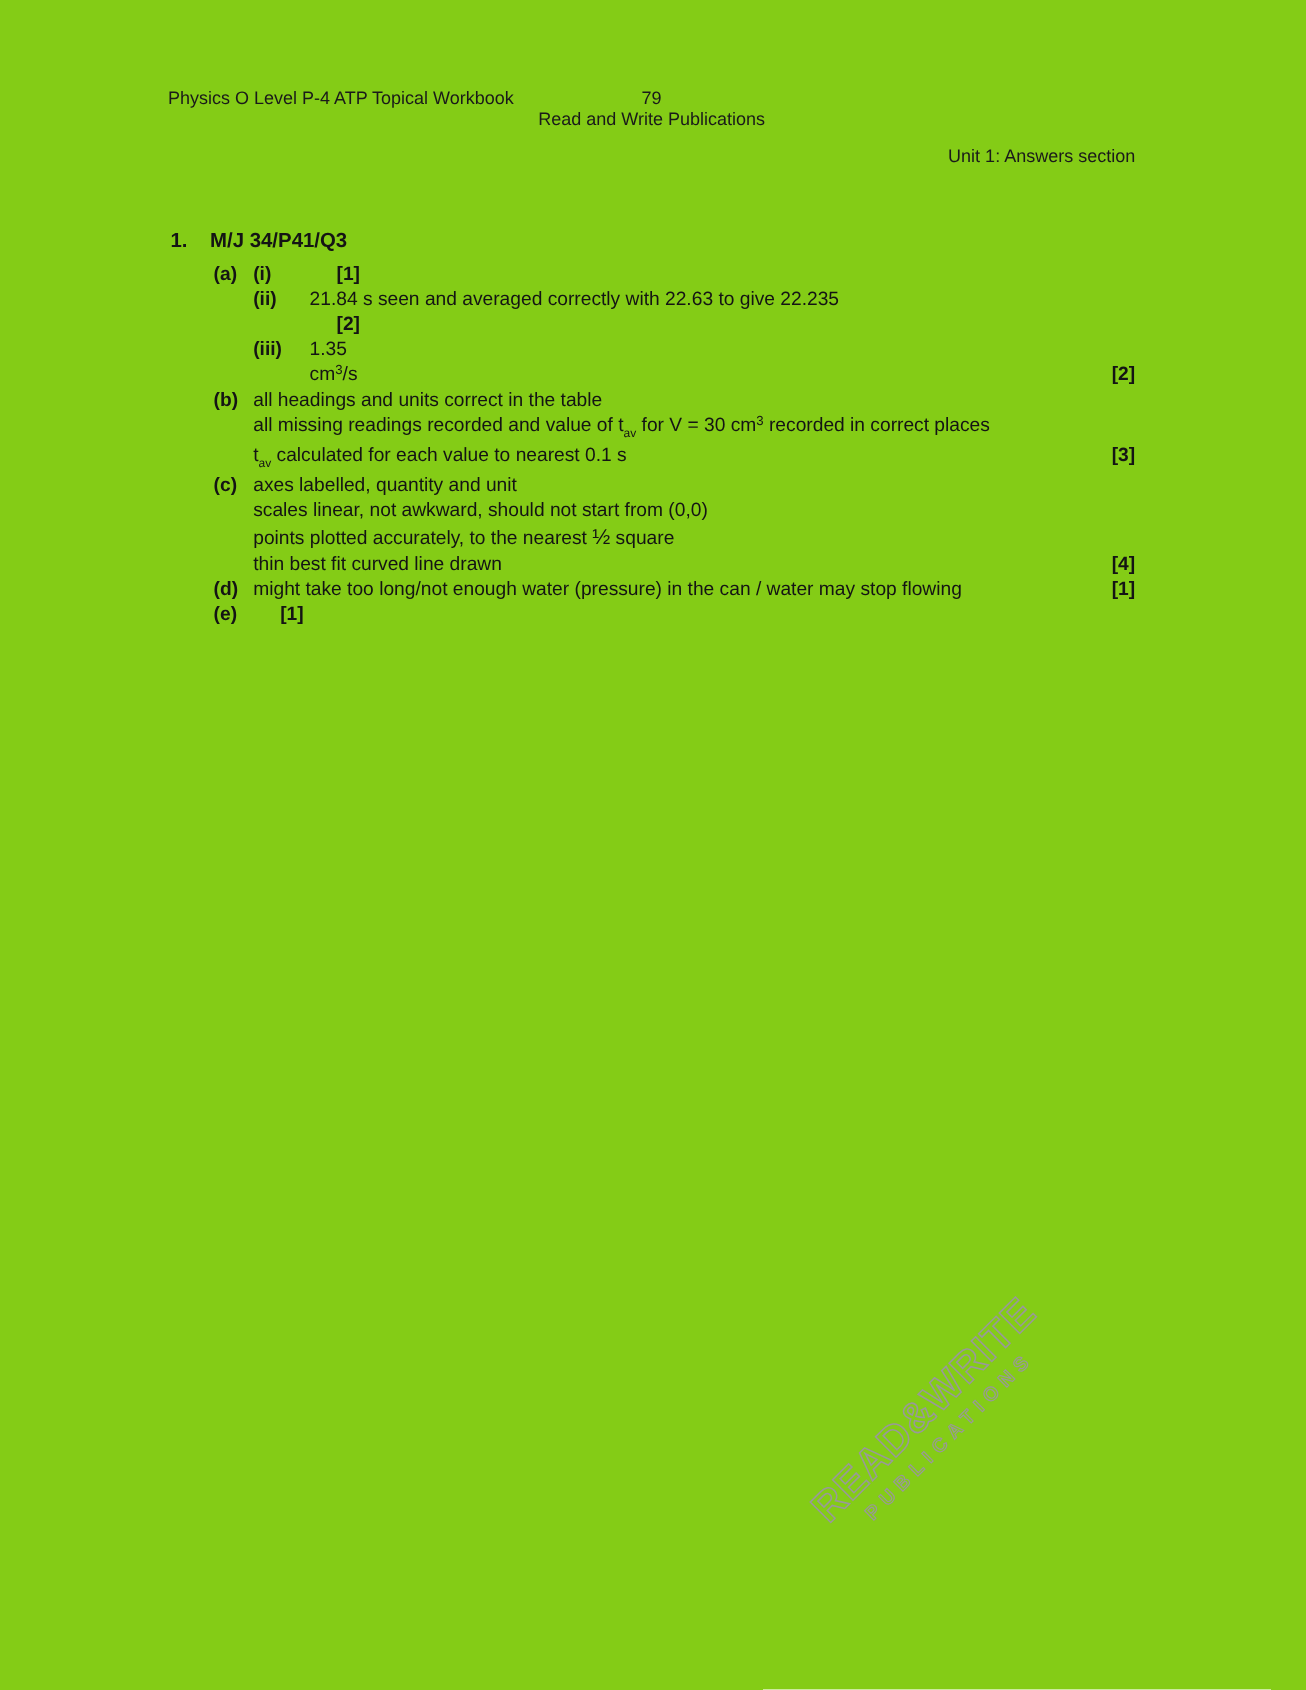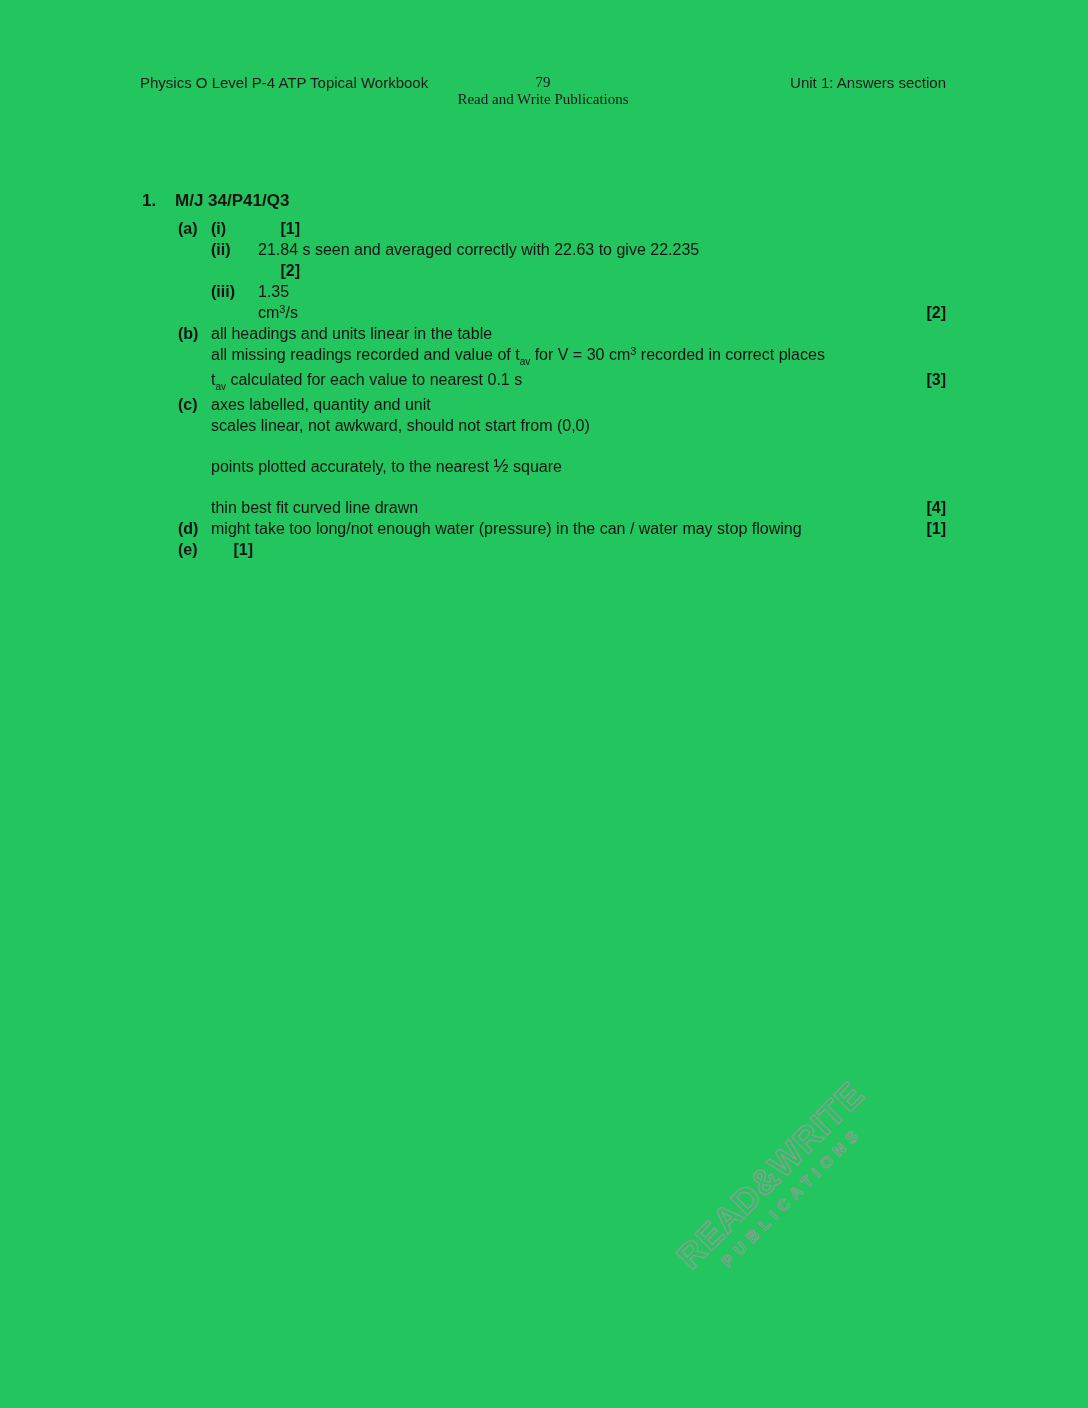--- a/index.html
+++ b/index.html
@@ -6,34 +6,34 @@
     --banner_bg: #000000;
     --banner_text: #ffffff;
     --text: #141414;
     --watermark: #999999;
   }
   * { margin:0; padding:0; box-sizing:border-box; }
   html,body { background:#ffffff; }
   .page {
     position:relative;
     width:1088px; height:1408px;
-    background:#22c55e;
+    background:#84cc16;
     font-family:"Liberation Sans", sans-serif;
     color:var(--text);
     overflow:hidden;
   }
   
   .header {
     position:absolute; left:140px; top:74px; width:806px;
     display:grid; grid-template-columns:1fr auto 1fr;
     font-size:15px; line-height:17px; color:#1a1a1a;
   }
   .header .h-left { text-align:left; white-space:nowrap; }
-  .header .h-center { text-align:center;font-family:Liberation Serif, serif; }
-  .header .h-right { text-align:right; white-space:nowrap; }
+  .header .h-center { text-align:center; }
+  .header .h-right { text-align:right; white-space:nowrap;margin-top:48px; }
   
   .banner {
     position:absolute; left:140px; top:126px; width:806px; height:42px;
     background:var(--banner_bg);
     display:flex; align-items:center; justify-content:center;
   }
   .banner-title {
     color:var(--banner_text); font-size:30px; font-weight:700;
     letter-spacing:1px; white-space:nowrap;
   }
@@ -44,21 +44,21 @@
   }
   .q-head { display:flex; font-weight:700; font-size:17px; margin-bottom:7px; }
   .q-num { width:33px; margin-left:2px; flex:none; }
   .q-ref { flex:1; }
   .line { display:flex; align-items:baseline; }
   .l1 { width:33px; margin-left:38px; flex:none; font-weight:700; }
   .l2 { width:47px; flex:none; font-weight:700; }
   .txt { flex:1; }
   .marks { flex:none; width:42px; text-align:right; font-weight:700; }
   .mt4 { margin-top:4px; }
-  .mt3 { margin-top:20px; }
+  .mt3 { margin-top:1px; }
   sub.sb { font-size:10px; vertical-align:-5px; line-height:0; }
   sup.sp { font-size:11px; vertical-align:5px; line-height:0; }
   .frac { font-size:18px; }
   
   .watermark {
     position:absolute; left:645px; top:1145px; width:300px; height:110px;
     transform:rotate(-45deg); transform-origin:center center;
     text-align:center; pointer-events:none;
   }
   .wm1 {
@@ -123,21 +123,21 @@
 
     <div class="line">
       <span class="l1"></span>
       <span class="l2"></span>
       <span class="txt"><span>cm</span><sup class="sp">3</sup><span>/s</span></span>
       <span class="marks">[2]</span>
     </div>
 
     <div class="line">
       <span class="l1">(b)</span>
-      <span class="txt">all headings and units linear in the table</span>
+      <span class="txt">all headings and units correct in the table</span>
       <span class="marks"></span>
     </div>
 
     <div class="line">
       <span class="l1"></span>
       <span class="txt"><span>all missing readings recorded and value of t</span><sub class="sb">av</sub><span> for V = 30 cm</span><sup class="sp">3</sup><span> recorded in correct places</span></span>
       <span class="marks"></span>
     </div>
 
     <div class="line mt4">

